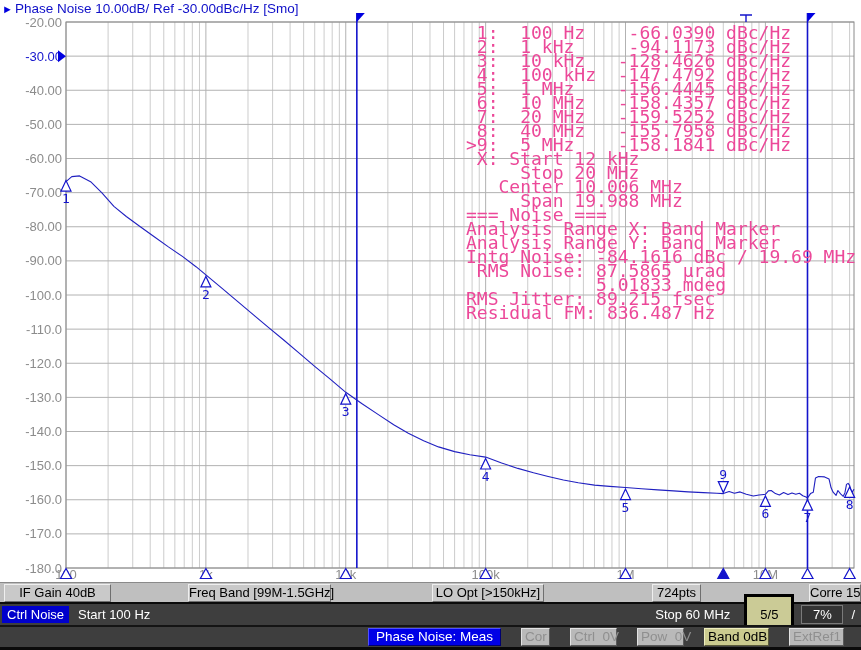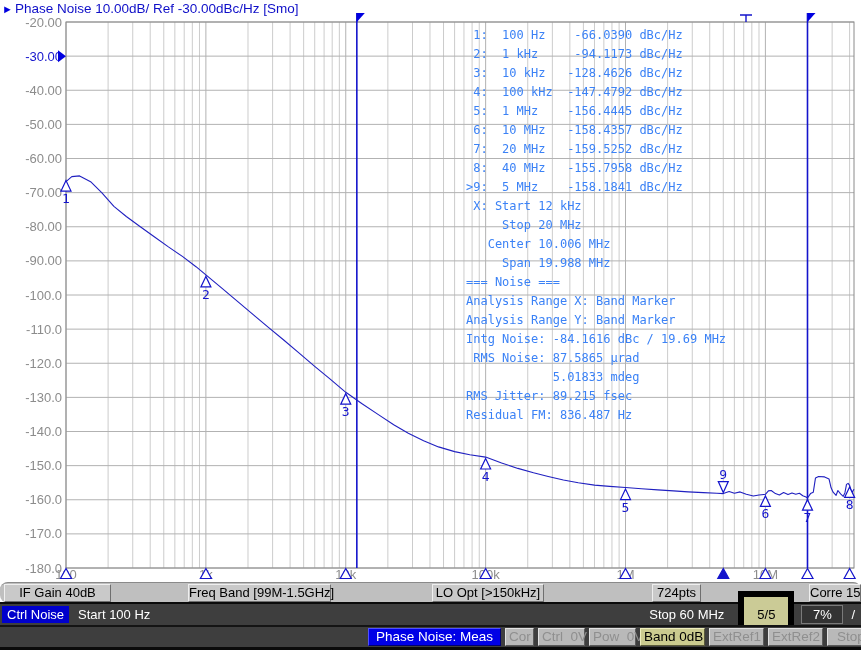--- a/index.html
+++ b/index.html
@@ -3,45 +3,45 @@
 <meta charset="utf-8">
 <style>
   html,body{margin:0;padding:0;background:#000;}
   .stage{position:relative;width:861px;height:650px;background:#fff;overflow:hidden;
          font-family:"Liberation Sans",sans-serif;-webkit-font-smoothing:antialiased;}
   #plot{position:absolute;left:0;top:0;}
   .title-bar{position:absolute;left:2px;top:1px;color:#0f0fc8;font-size:13.5px;white-space:pre;}
   .title-arrow{color:#0000e0;font-size:11px;margin-right:2px;}
   .carrier-bar{position:absolute;right:4px;top:5px;color:#0f0fc8;font-size:13.5px;white-space:pre;}
   .carrier-tick{display:inline-block;margin:0 16px 0 4px;color:#1414cc;}
-  .info-pre{position:absolute;left:466px;top:26px;margin:0;color:#3b82f6;
-            font-family:"DejaVu Sans Mono",monospace;font-size:12px;line-height:19px;}
+  .info-pre{position:absolute;left:466px;top:26px;margin:0;color:#ec4899;
+            font-family:"DejaVu Sans Mono",monospace;font-size:18px;line-height:14px;}
   
   .row-hw{position:absolute;left:0;top:582px;width:861px;height:20px;background:#bfbfbf;
-          border-top:1px solid #8a8a8a;border-radius:8px;}
+          border-top:1px solid #8a8a8a;}
   .hw-btn{position:absolute;top:1px;height:16px;background:#c9c9c9;color:#000;font-size:13px;
           line-height:16px;text-align:center;border:1px solid;white-space:pre;
           border-color:#efefef #6f6f6f #6f6f6f #efefef;}
   .black-strip1{position:absolute;left:0;top:602px;width:861px;height:2px;background:#0a0a0a;}
   .row-meas{position:absolute;left:0;top:604px;width:861px;height:21px;background:#3e3e3e;
             display:flex;align-items:center;color:#fff;font-size:13px;}
   .chan-badge{background:#0000cc;color:#fff;padding:1px 5px;margin-left:2px;white-space:pre;}
   .meas-start{margin-left:9px;white-space:pre;}
   .meas-spacer{flex:1;}
   .meas-stop{white-space:pre;}
-  .sweep-badge{background:#cbcb96;color:#000;border:6px solid #000000;width:44px;text-align:center;
+  .sweep-badge{background:#cbcb96;color:#000;border:3px solid #000000;width:44px;text-align:center;
                margin-left:14px;padding:10px 0;}
   .prog-badge{background:#333;color:#fff;border:1px solid #7a7a7a;width:40px;text-align:center;
               margin-left:7px;padding:1px 0;}
   .busy{margin:0 6px 0 8px;color:#fff;}
   .sep2{position:absolute;left:0;top:625px;width:861px;height:2px;background:#141414;}
   .row-soft{position:absolute;left:0;top:627px;width:861px;height:20px;background:#3e3e3e;
             display:flex;align-items:center;}
   .soft-spacer{width:368px;flex:none;}
-  .sk{height:16px;line-height:16px;font-size:13.5px;text-align:center;margin-right:4px;
+  .sk{height:16px;line-height:16px;font-size:13.5px;text-align:center;margin-right:20px;
       border:1px solid;white-space:pre;flex:none;padding:0 3px;box-sizing:content-box;}
   .sk.disabled{background:#b9b9b9;color:#8f8f8f;border-color:#e2e2e2 #5a5a5a #5a5a5a #e2e2e2;}
   .sk.active{background:#0000e6;color:#fff;border-color:#5050ff #000070 #000070 #5050ff;}
   .sk.khaki{background:#cbcb8f;color:#000;border-color:#eeeebe #5a5a3a #5a5a3a #eeeebe;}
   .black-bottom{position:absolute;left:0;top:647px;width:861px;height:3px;background:#0a0a0a;}
 </style>
 </head>
 <body>
 
 <div class="stage">

